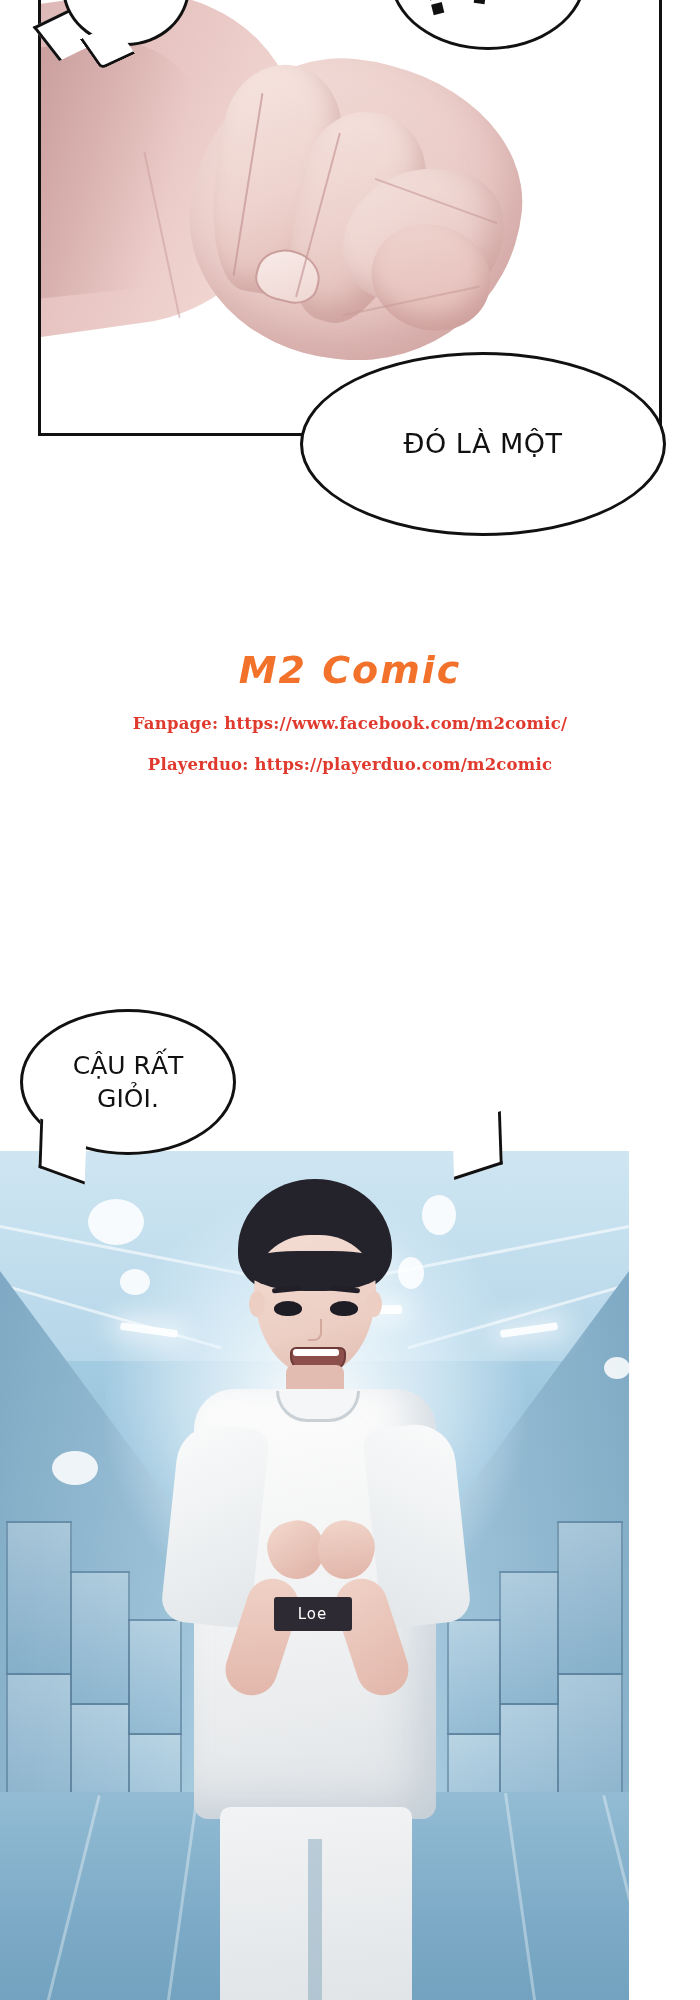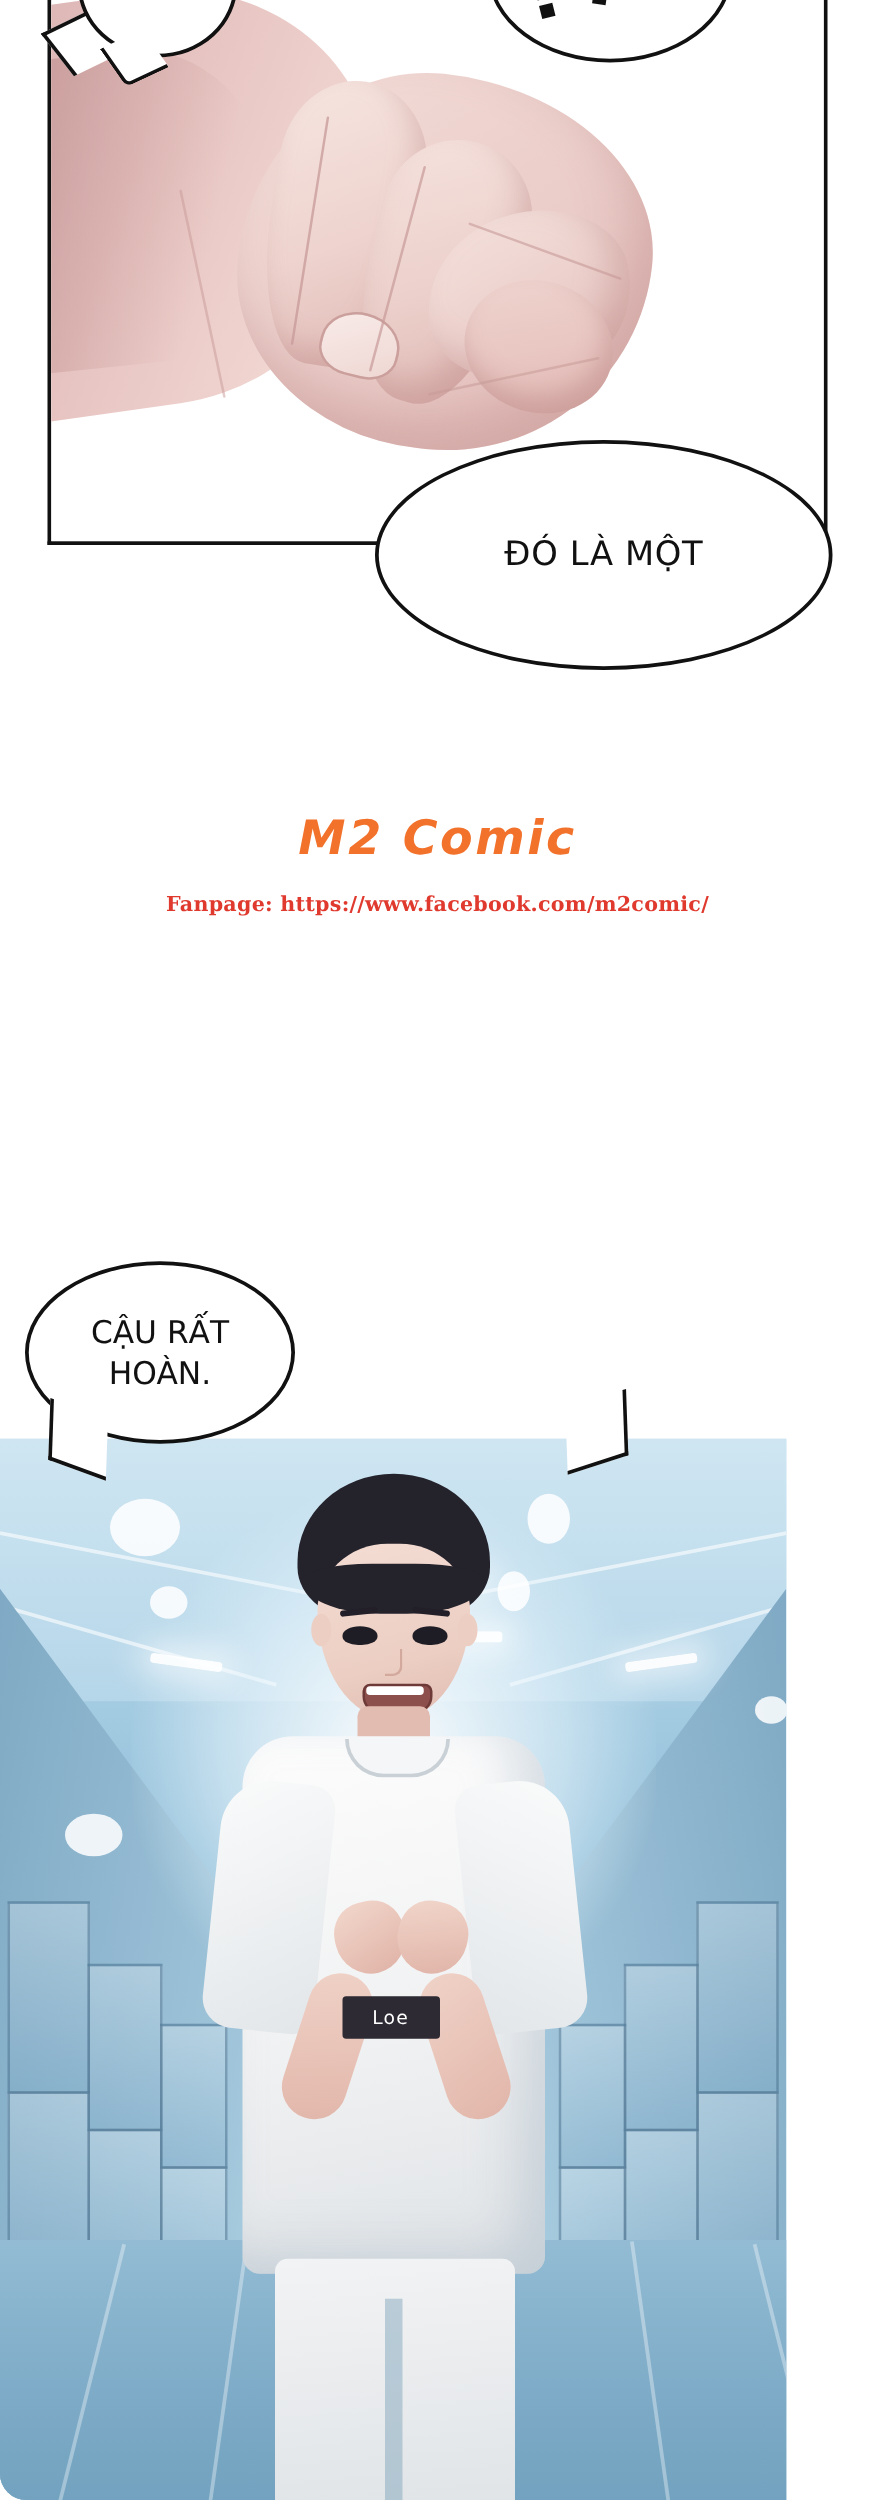--- a/index.html
+++ b/index.html
@@ -9,21 +9,20 @@
   }
   body {
     font-family: "Liberation Sans", sans-serif;
   }
   .page {
     position: relative;
     width: 700px;
     height: 2000px;
     background: #ffffff;
     overflow: hidden;
-    border-radius: 21px;
   }
 
   
   .panel-hand {
     position: absolute;
     left: 38px;
     top: 0px;
     width: 618px;
     height: 433px;
     border: 3px solid #111;
@@ -591,27 +590,28 @@
   <div class="tail-main"></div>
   <div class="bubble-main">
     <div class="txt">
       <div>ĐÓ LÀ MỘT</div>
     </div>
   </div>
 
   <div class="credits">
     <div class="credits-title">M2 Comic</div>
     <div class="credits-line">Fanpage: https://www.facebook.com/m2comic/</div>
+    <div class="credits-line">Playerduo: https://playerduo.com/m2comic</div>
   </div>
 
   <div class="tail-l2"></div>
   <div class="bubble-left2">
     <div class="txt">
       <div>CẬU RẤT</div>
-      <div>HOÀN.</div>
+      <div>GIỎI.</div>
     </div>
   </div>
 
   <div class="tail-r2"></div>
 
   <div class="scene">
     <div class="ceiling"></div>
     <div class="ceil-line cl1"></div>
     <div class="ceil-line cl2"></div>
     <div class="ceil-line cl3"></div>

